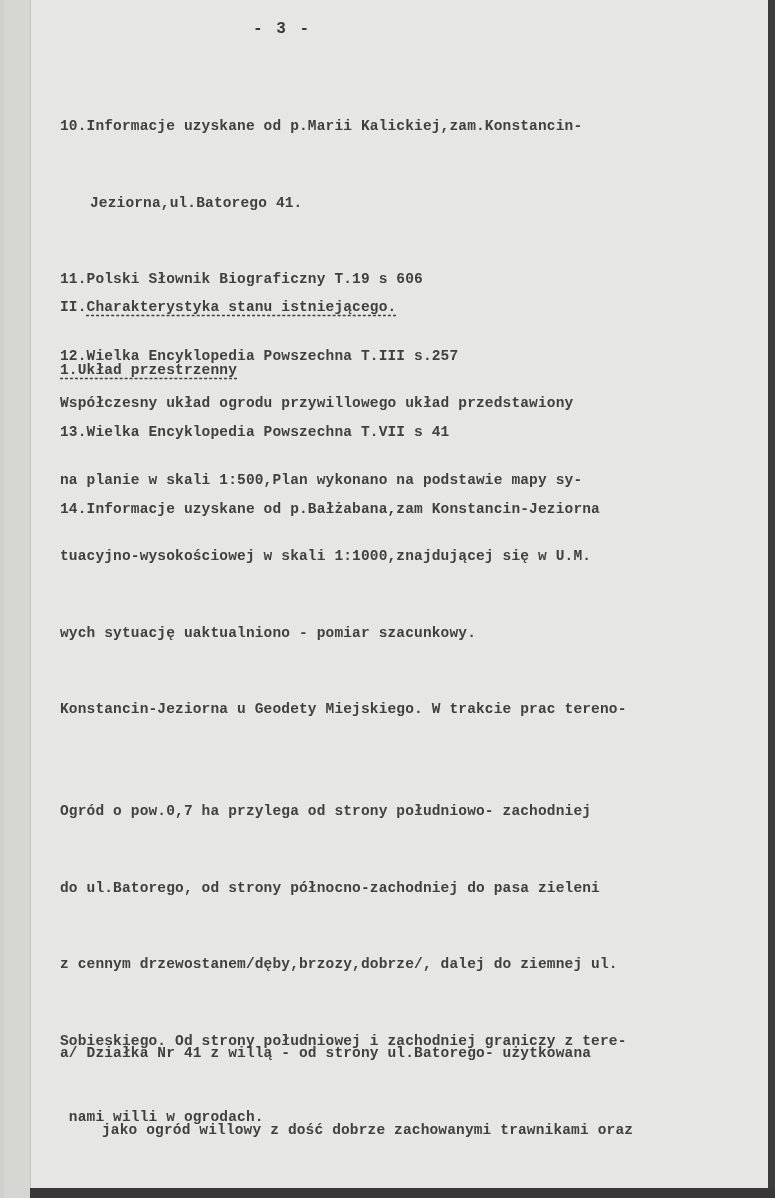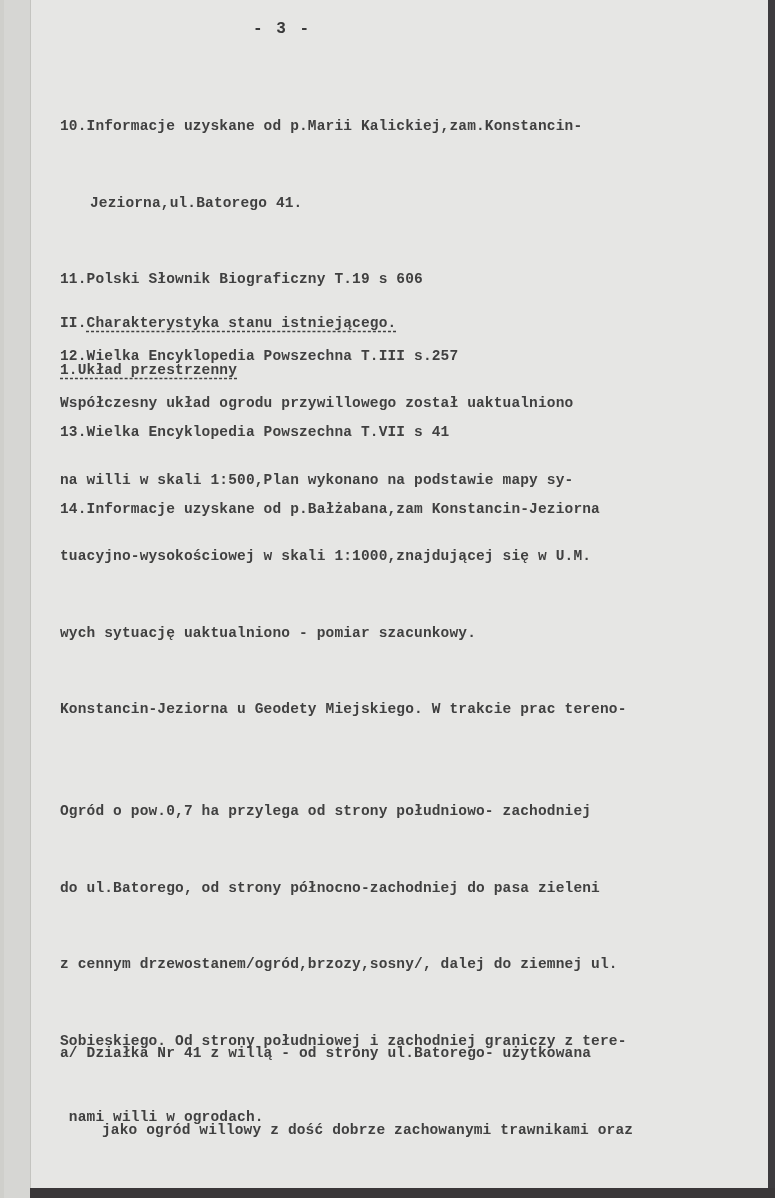--- a/index.html
+++ b/index.html
@@ -43,38 +43,38 @@
 
 <div class="text" style="top:63px;">
   <span class="line">10.Informacje uzyskane od p.Marii Kalickiej,zam.Konstancin-</span>
   <span class="line indent">Jeziorna,ul.Batorego 41.</span>
   <span class="line">11.Polski Słownik Biograficzny T.19 s 606</span>
   <span class="line">12.Wielka Encyklopedia Powszechna T.III s.257</span>
   <span class="line">13.Wielka Encyklopedia Powszechna T.VII s 41</span>
   <span class="line">14.Informacje uzyskane od p.Bałżabana,zam Konstancin-Jeziorna</span>
 </div>
 
-<div class="text heading" style="top:260px;">
+<div class="text heading" style="top:244px;">
   <span class="line"><span>II.</span><u>Charakterystyka stanu istniejącego.</u></span>
 </div>
 
 <div class="text heading" style="top:307px;">
   <span class="line"><u>1.Układ przestrzenny</u></span>
 </div>
 
 <div class="text" style="top:340px;">
-  <span class="line">Współczesny układ ogrodu przywillowego został uaktualniono</span>
-  <span class="line">na willi w skali 1:500,Plan wykonano na podstawie mapy sy-</span>
+  <span class="line">Współczesny układ ogrodu przywillowego układ przedstawiony</span>
+  <span class="line">na planie w skali 1:500,Plan wykonano na podstawie mapy sy-</span>
   <span class="line">tuacyjno-wysokościowej w skali 1:1000,znajdującej się w U.M.</span>
   <span class="line">wych sytuację uaktualniono - pomiar szacunkowy.</span>
   <span class="line">Konstancin-Jeziorna u Geodety Miejskiego. W trakcie prac tereno-</span>
 
   <span class="line">Ogród o pow.0,7 ha przylega od strony południowo- zachodniej</span>
   <span class="line">do ul.Batorego, od strony północno-zachodniej do pasa zieleni</span>
-  <span class="line">z cennym drzewostanem/ogród,brzozy,sosny/, dalej do ziemnej ul.</span>
+  <span class="line">z cennym drzewostanem/dęby,brzozy,dobrze/, dalej do ziemnej ul.</span>
   <span class="line">Sobieskiego. Od strony południowej i zachodniej graniczy z tere-</span>
   <span class="line"> nami willi w ogrodach.</span>
 
   
   
   
 
   
   
   

